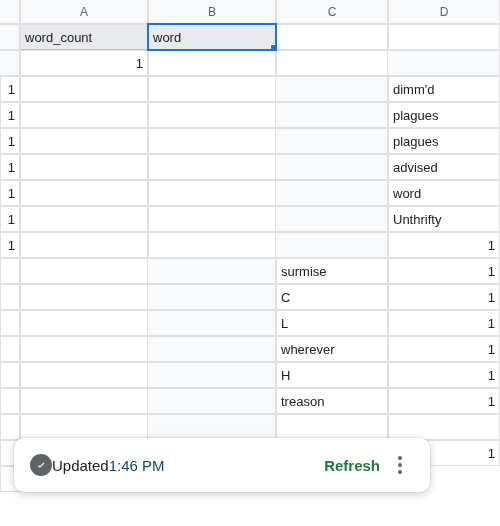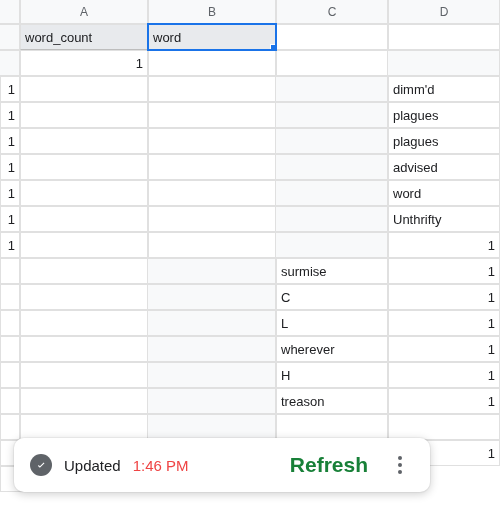--- a/index.html
+++ b/index.html
@@ -77,44 +77,43 @@
       left: 14px;
       right: 70px;
       bottom: 34px;
       background: #fff;
       border-radius: 10px;
       box-shadow: 0 2px 10px rgba(0,0,0,0.20), 0 0 0 1px rgba(0,0,0,0.04);
       height: 54px;
       display: flex;
       align-items: center;
       padding: 0 16px;
-      gap: 12px;
       z-index: 10;
     }
     .check-circle {
       width: 22px;
       height: 22px;
       border-radius: 50%;
       background: #5f6368;
       display: flex;
       align-items: center;
       justify-content: center;
       flex-shrink: 0;
     }
     .check-circle svg { width: 13px; height: 13px; }
     .toast-status {
       font-size: 15px;
       color: #202124;
     }
     .toast-time {
       font-size: 15px;
-      color: #ef4444;
+      color: #0c4a6e;
     }
     .toast-refresh {
-      font-size: 21px;
+      font-size: 15px;
       font-weight: 600;
       color: #188038;
       cursor: pointer;
       margin-left: auto;
     }
     .toast-more {
       width: 28px;
       height: 28px;
       display: flex;
       flex-direction: column;

